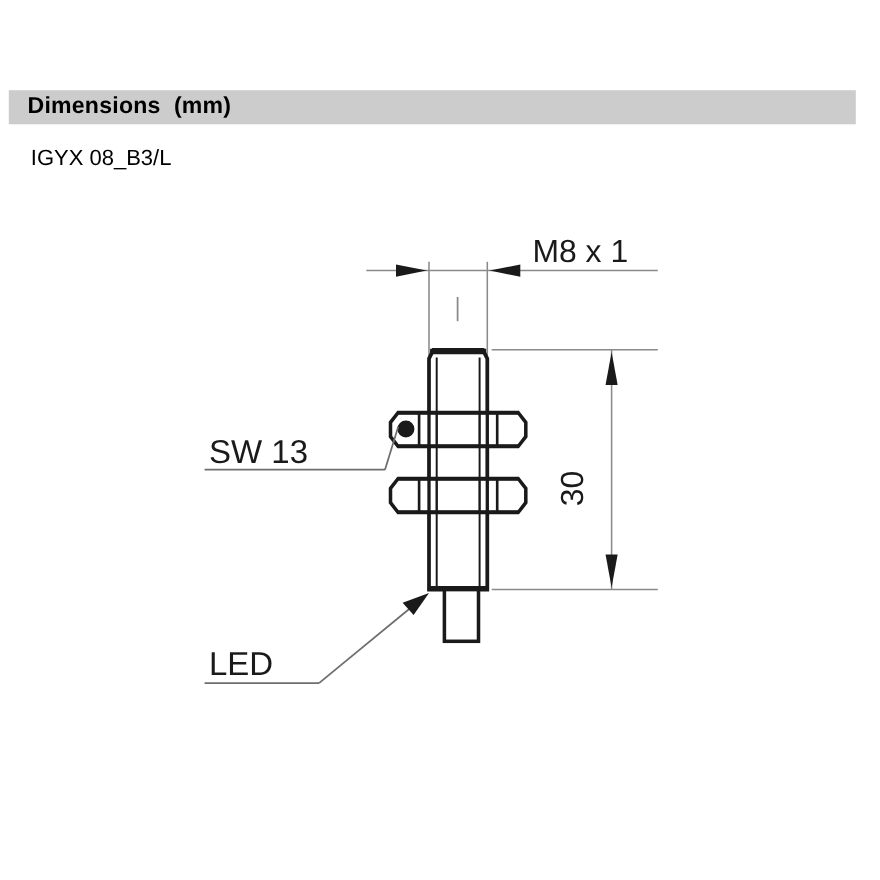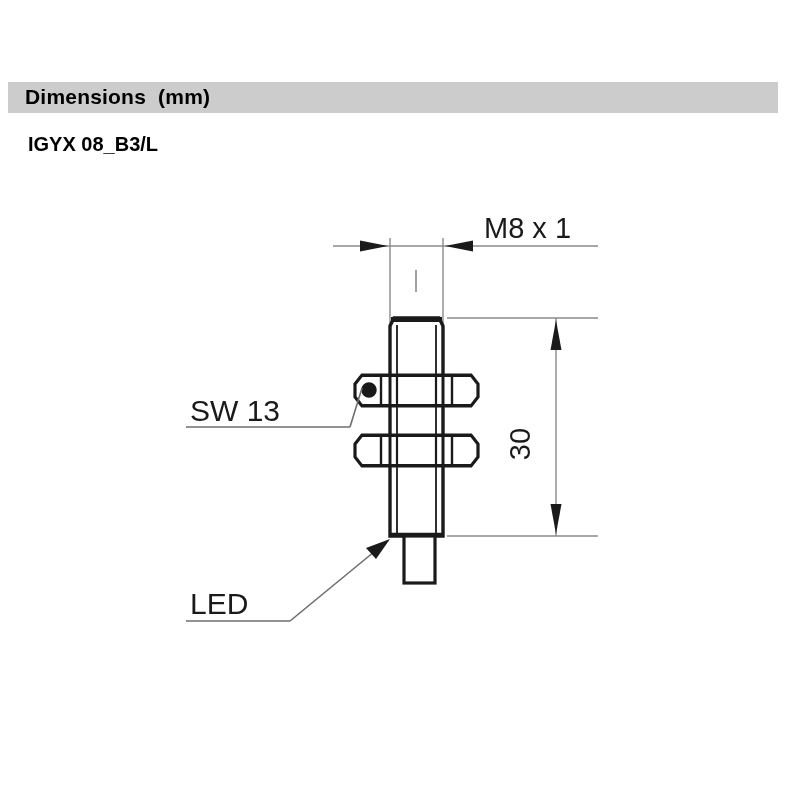--- a/index.html
+++ b/index.html
@@ -32,21 +32,21 @@
     font-weight: bold;
     color: #000000;
     letter-spacing: 0.2px;
     white-space: pre;
   }
   #model-label {
     position: absolute;
     left: 28px;
     top: 133px;
     font-size: 20px;
-    font-weight: bold;
+    font-weight: normal;
     color: #000000;
     white-space: pre;
   }
   
   #drawing {
     position: absolute;
     left: 0;
     top: 0;
     width: 800px;
     height: 800px;

